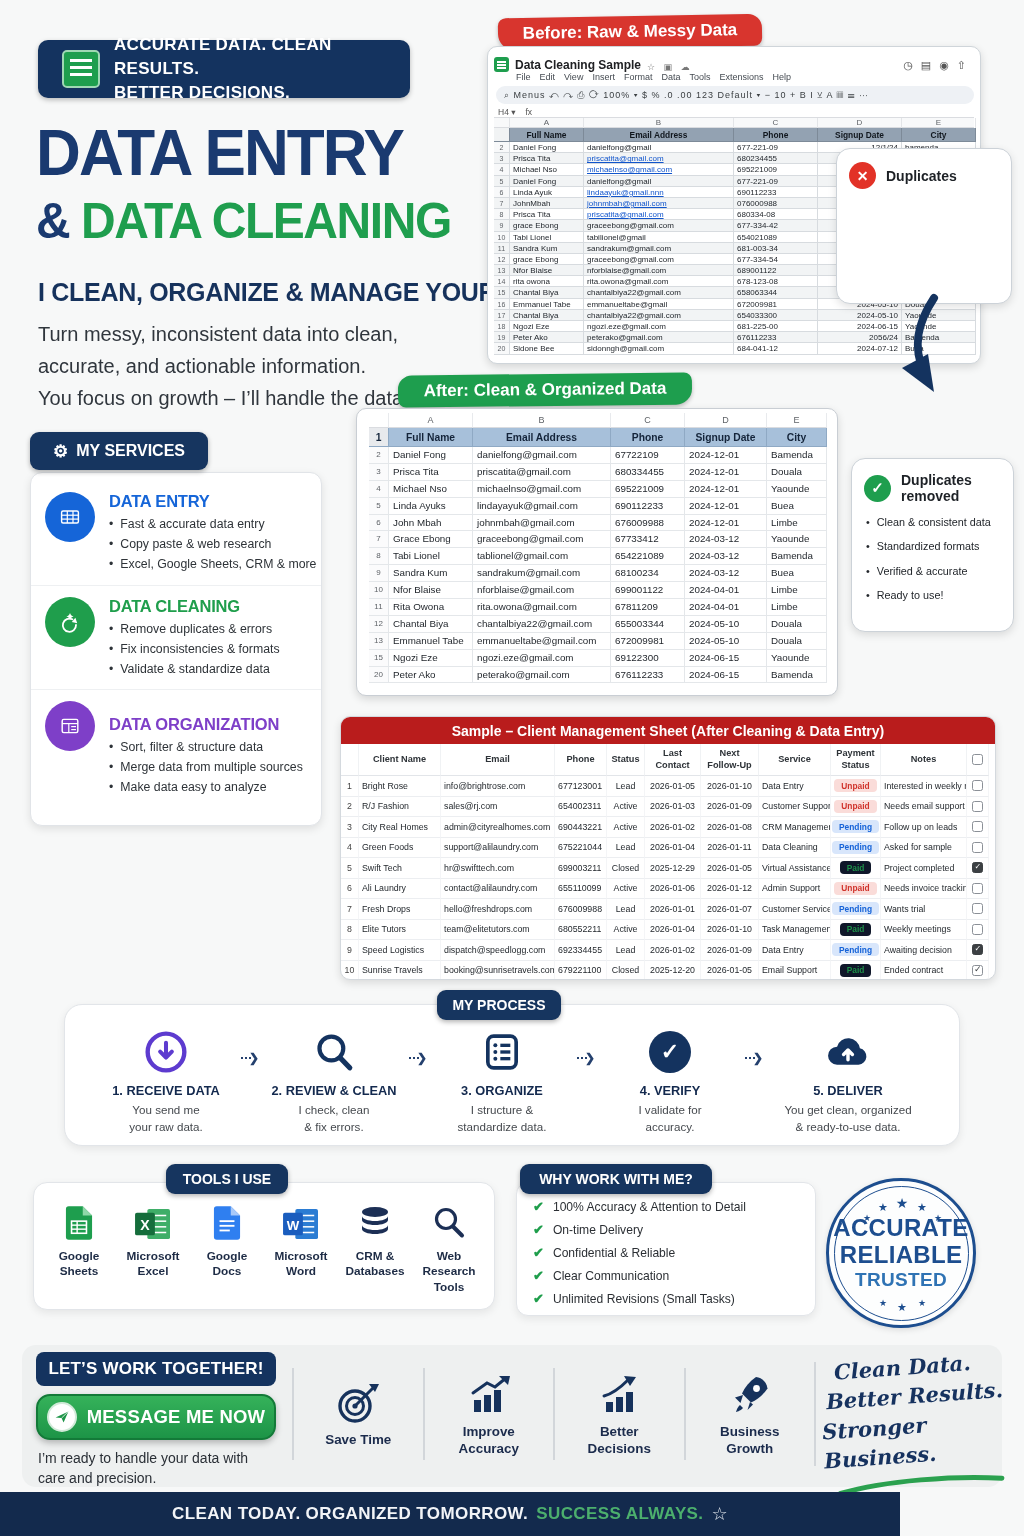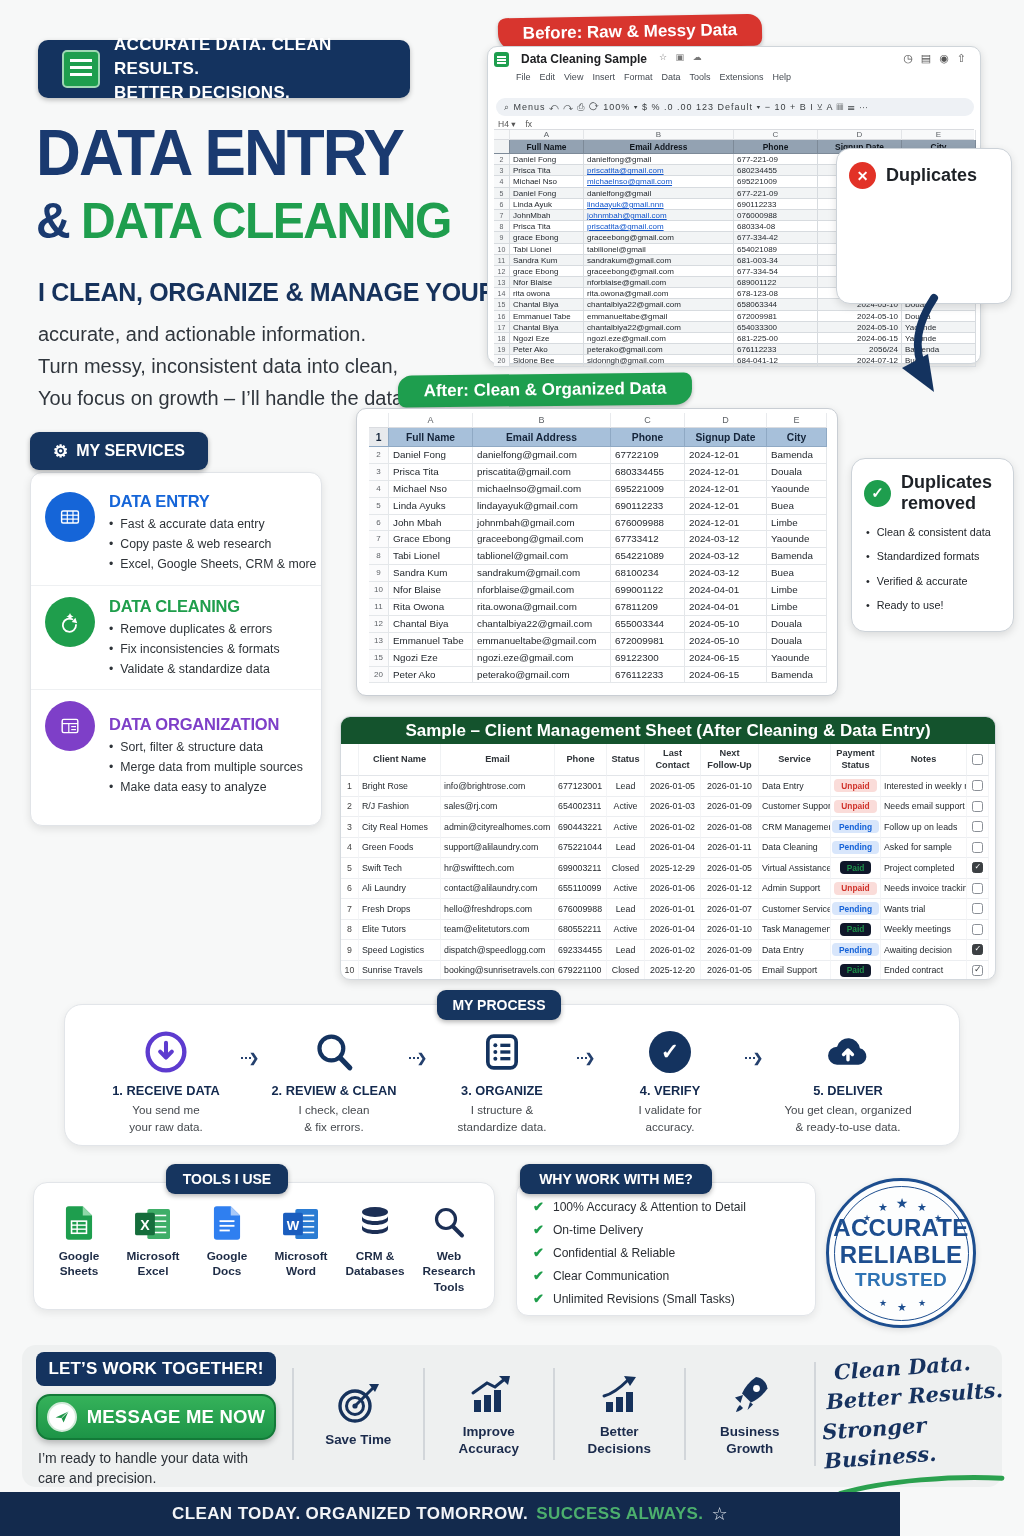--- a/index.html
+++ b/index.html
@@ -18,47 +18,47 @@
   .subtitle { position:absolute; left:38px; top:278px; font-size:25px; font-weight:800; color:#16325c; letter-spacing:-.3px; }
   .tagline { position:absolute; left:38px; top:318px; font-size:20px; color:#30363d; line-height:1.6; }
 
   
   .paint { position:absolute; color:#fff; font-weight:800; display:flex; align-items:center; justify-content:center; box-shadow:0 2px 4px rgba(0,0,0,.25); }
   .paint.red { left:498px; top:16px; width:264px; height:32px; background:#d8352e; font-size:17px; border-radius:8px 14px 8px 16px; transform:rotate(-1deg); }
   .paint.green { left:398px; top:374px; width:294px; height:32px; background:#1e9e4e; font-size:17px; border-radius:14px 8px 16px 8px; transform:rotate(-.6deg); }
 
   
   .sheet-card { position:absolute; left:487px; top:46px; width:494px; height:318px; background:#fff; border:1px solid #cfd5da; border-radius:10px; box-shadow:0 3px 8px rgba(0,0,0,.14); padding:5px 6px; font-family:"Liberation Sans",sans-serif; }
-  .gs-titlerow { display:flex; align-items:flex-start; height:20px; gap:12px; }
+  .gs-titlerow { display:flex; align-items:flex-end; height:20px; gap:6px; }
   .gs-logo { width:15px; height:15px; background:#1e9e4e; border-radius:3px; position:relative; flex:none; }
   .gs-logo::before { content:""; position:absolute; left:3px; top:4px; width:9px; height:1.5px; background:#fff; box-shadow:0 3px 0 #fff, 0 6px 0 #fff; }
   .gs-title { font-size:12px; color:#202124; font-weight:bold; }
   .gs-ticons { font-size:9px; color:#777; letter-spacing:3px; }
   .gs-right { margin-left:auto; font-size:11px; color:#555; letter-spacing:8px; }
   .gs-menus { display:flex; gap:9px; font-size:9px; color:#454b52; height:12px; padding-left:22px; }
-  .gs-toolbar { height:18px; background:#eef1f5; border-radius:10px; margin:14px 0 2px 2px; font-size:9px; color:#3c4043; display:flex; align-items:center; padding:4px 8px; white-space:nowrap; overflow:hidden; letter-spacing:1px; }
+  .gs-toolbar { height:18px; background:#eef1f5; border-radius:10px; margin:2px 0 2px 2px; font-size:9px; color:#3c4043; display:flex; align-items:center; padding:4px 8px; white-space:nowrap; overflow:hidden; letter-spacing:1px; }
   .gs-namerow { height:11px; font-size:8.5px; color:#555; display:flex; gap:10px; padding-left:4px; align-items:center; }
   .bt-grid { display:grid; grid-template-columns:16px 74px 150px 84px 84px 74px; }
   .gs-letters { height:11px; background:#f8f9fa; border-top:1px solid #dadce0; border-bottom:1px solid #dadce0; }
   .gs-letters div { font-size:8px; color:#5f6368; text-align:center; border-right:1px solid #e3e5e8; line-height:10px; }
   .bt-head div { background:#93a2b2; color:#10161d; font-weight:bold; font-size:8.4px; text-align:center; border-right:1px solid #7d8a98; border-bottom:1px solid #7d8a98; height:14px; line-height:14px; overflow:hidden; }
   .bt-head div:first-child { background:#f1f3f4; }
   .bt-row div { font-size:8px; color:#1d2228; border-right:1px solid #d7dbdf; border-bottom:1px solid #d7dbdf; height:11.2px; line-height:11px; padding:0 3px; overflow:hidden; white-space:nowrap; }
   .bt-body .bt-row:nth-child(even) div { background:#f2f4f5; }
   .bt-row .c-num { font-size:7px; color:#5f6368; text-align:center; background:#f8f9fa; padding:0; }
   .bt-row .c-date { text-align:right; }
   .bt-row .v-link { color:#1155cc; text-decoration:underline; }
 
   
   .callout { position:absolute; background:#fff; border:1px solid #ccd2d8; border-radius:14px; box-shadow:0 3px 8px rgba(0,0,0,.12); }
   .callout .head { display:flex; align-items:center; gap:10px; padding:13px 12px 2px 12px; }
   .badge-circle { width:27px; height:27px; border-radius:50%; color:#fff; font-weight:bold; display:flex; align-items:center; justify-content:center; flex:none; }
   .badge-circle.red { background:#e23227; font-size:14px; }
   .badge-circle.green { background:#1e9e4e; font-size:15px; }
-  .callout .head .ti { font-size:18px; font-weight:bold; color:#1d2126; }
+  .callout .head .ti { font-size:14px; font-weight:bold; color:#1d2126; }
   .callout .items { padding:4px 10px 8px 14px; }
   .callout .items div { font-size:11.5px; color:#22262b; line-height:2.1; white-space:nowrap; }
   .callout .items div::before { content:"•"; margin-right:7px; }
   #dup-callout { left:836px; top:148px; width:176px; height:156px; }
   #clean-callout { left:851px; top:458px; width:163px; height:174px; }
   #clean-callout .items div { font-size:10.8px; line-height:2.25; }
 
   .curve-arrow { position:absolute; left:878px; top:292px; }
 
   
@@ -85,21 +85,21 @@
   .svc-icon.blue { background:#1565d8; }
   .svc-icon.green { background:#1f9e4c; }
   .svc-icon.purple { background:#7e3fc8; }
   .svc h3 { font-size:16.5px; font-weight:800; margin-bottom:4px; letter-spacing:-.2px; }
   .svc.s-blue h3 { color:#1565d8; } .svc.s-green h3 { color:#1f9e4c; } .svc.s-purple h3 { color:#7e3fc8;margin-top:14px; }
   .svc .bl div { font-size:12.3px; color:#2e3338; line-height:1.62; white-space:nowrap; }
   .svc .bl div::before { content:"•"; margin-right:7px; }
 
   
   .client-card { position:absolute; left:340px; top:716px; width:656px; height:264px; background:#fff; border:1px solid #d4d9de; border-radius:10px; box-shadow:0 3px 8px rgba(0,0,0,.12); overflow:hidden; }
-  .client-bar { height:27px; background:#14532d; color:#fff; font-weight:800; font-size:17px; display:flex; align-items:center; justify-content:center; }
+  .client-bar { height:27px; background:#b91c1c; color:#fff; font-weight:800; font-size:14px; display:flex; align-items:center; justify-content:center; }
   .cs-grid { display:grid; grid-template-columns:18px 82px 114px 52px 38px 56px 58px 72px 50px 86px 22px; }
   .cs-head div { font-size:9.2px; font-weight:bold; color:#2e3338; text-align:center; padding:4px 2px; border-bottom:1px solid #e2e5e9; border-right:1px solid #f0f2f4; line-height:1.25; display:flex; align-items:center; justify-content:center; }
   .cs-row div { font-size:8.8px; color:#24292e; height:20.5px; display:flex; align-items:center; padding:0 3px; border-bottom:1px solid #eceef1; border-right:1px solid #f4f5f7; overflow:hidden; white-space:nowrap; }
   .cs-row .cc-num { justify-content:center; color:#444; }
   .cs-row .cc-status,.cs-row .cc-last,.cs-row .cc-next { justify-content:center; }
   .cs-row .cc-pay { justify-content:center; }
   .cs-row .cc-pay span { padding:1.5px 7px; border-radius:4px; font-weight:bold; font-size:8.4px; }
   .cc-pay .v-unpaid { background:#fadcd9; color:#d0342c; }
   .cc-pay .v-pending { background:#d8e6fb; color:#1663d8; }
   .cc-pay .v-paid { background:#0f172a; color:#1d8f49; }
@@ -169,22 +169,22 @@
     <div class="t">
       <div>ACCURATE DATA. CLEAN RESULTS.</div>
       <div>BETTER DECISIONS.</div>
     </div>
   </div>
 
   <div class="title-1">DATA ENTRY</div>
   <div class="title-2"><span>&amp; </span><span class="grn">DATA CLEANING</span></div>
   <div class="subtitle">I CLEAN, ORGANIZE &amp; MANAGE YOUR DATA</div>
   <div class="tagline">
+    <div>Turn messy, inconsistent data into clean,</div>
     <div>accurate, and actionable information.</div>
-    <div>Turn messy, inconsistent data into clean,</div>
     <div>You focus on growth – I’ll handle the data.</div>
   </div>
 
   <div class="paint red">Before: Raw &amp; Messy Data</div>
 
   <div class="sheet-card">
     <div class="gs-titlerow">
       <div class="gs-logo"></div>
       <span class="gs-title">Data Cleaning Sample</span>
       <span class="gs-ticons"><span>☆</span> <span>▣</span> <span>☁</span></span>

